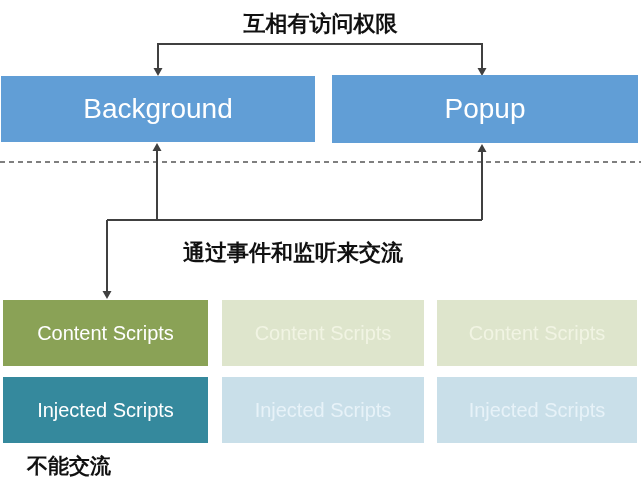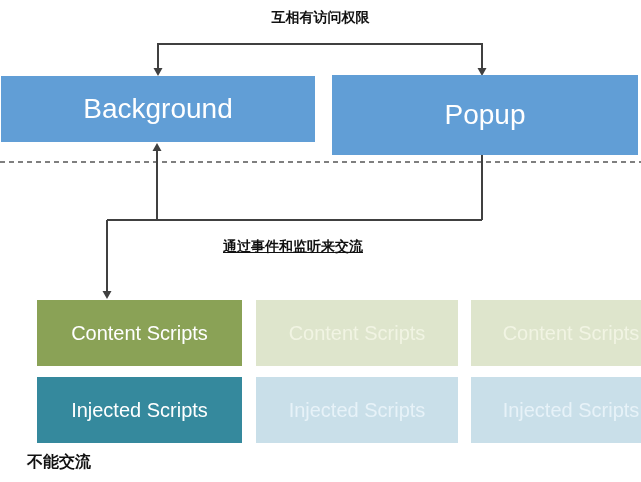--- a/index.html
+++ b/index.html
@@ -17,47 +17,46 @@
     width: 641px; height: 482px;
     pointer-events: none;
   }
   .conn { stroke: var(--arrow); stroke-width: 2; fill: none; }
   .arrowhead { fill: var(--arrow); stroke: none; }
   .dash { stroke: var(--dashed); stroke-width: 2; stroke-dasharray: 5 4; fill: none; }
 
   .cn-label {
     position: absolute;
     font-weight: 700;
-    font-size: 14px;
+    font-size: 22px;
     color: var(--label-text);
     white-space: nowrap;
   }
   .top-label    { left: 0; top: 9px; width: 641px; text-align: center; }
-  .middle-label { left: 113px; top: 238px; width: 360px; text-align: center; text-decoration: underline; }
-  .bottom-label { left: 27px; top: 452px; font-size: 16px; }
+  .middle-label { left: 113px; top: 238px; width: 360px; text-align: center; }
+  .bottom-label { left: 27px; top: 452px; font-size: 21px; }
 
   .node {
     position: absolute;
     display: flex;
     align-items: center;
     justify-content: center;
     font-size: 28px;
     color: #ffffff;
   }
   .node-background { left: 1px;   top: 76px; width: 314px; height: 66px; background: var(--box-blue); }
-  .node-popup      { left: 332px; top: 75px; width: 306px; height: 80px; background: var(--box-blue); }
+  .node-popup      { left: 332px; top: 75px; width: 306px; height: 68px; background: var(--box-blue); }
 
   .cell {
     position: absolute;
     display: flex;
     align-items: center;
     justify-content: center;
     font-size: 20px;
     height: 66px;
-    margin-left: 34px;
   }
   .col-0 { left: 3px;   width: 205px; }
   .col-1 { left: 222px; width: 202px; }
   .col-2 { left: 437px; width: 200px; }
   .row-content  { top: 300px; }
   .row-injected { top: 377px; text-align: right; }
 
   .content-active    { background: var(--box-green);      color: #ffffff; }
   .content-inactive  { background: var(--box-pale-green); color: var(--pale-green-text); }
   .injected-active   { background: var(--box-teal);       color: #ffffff; }

